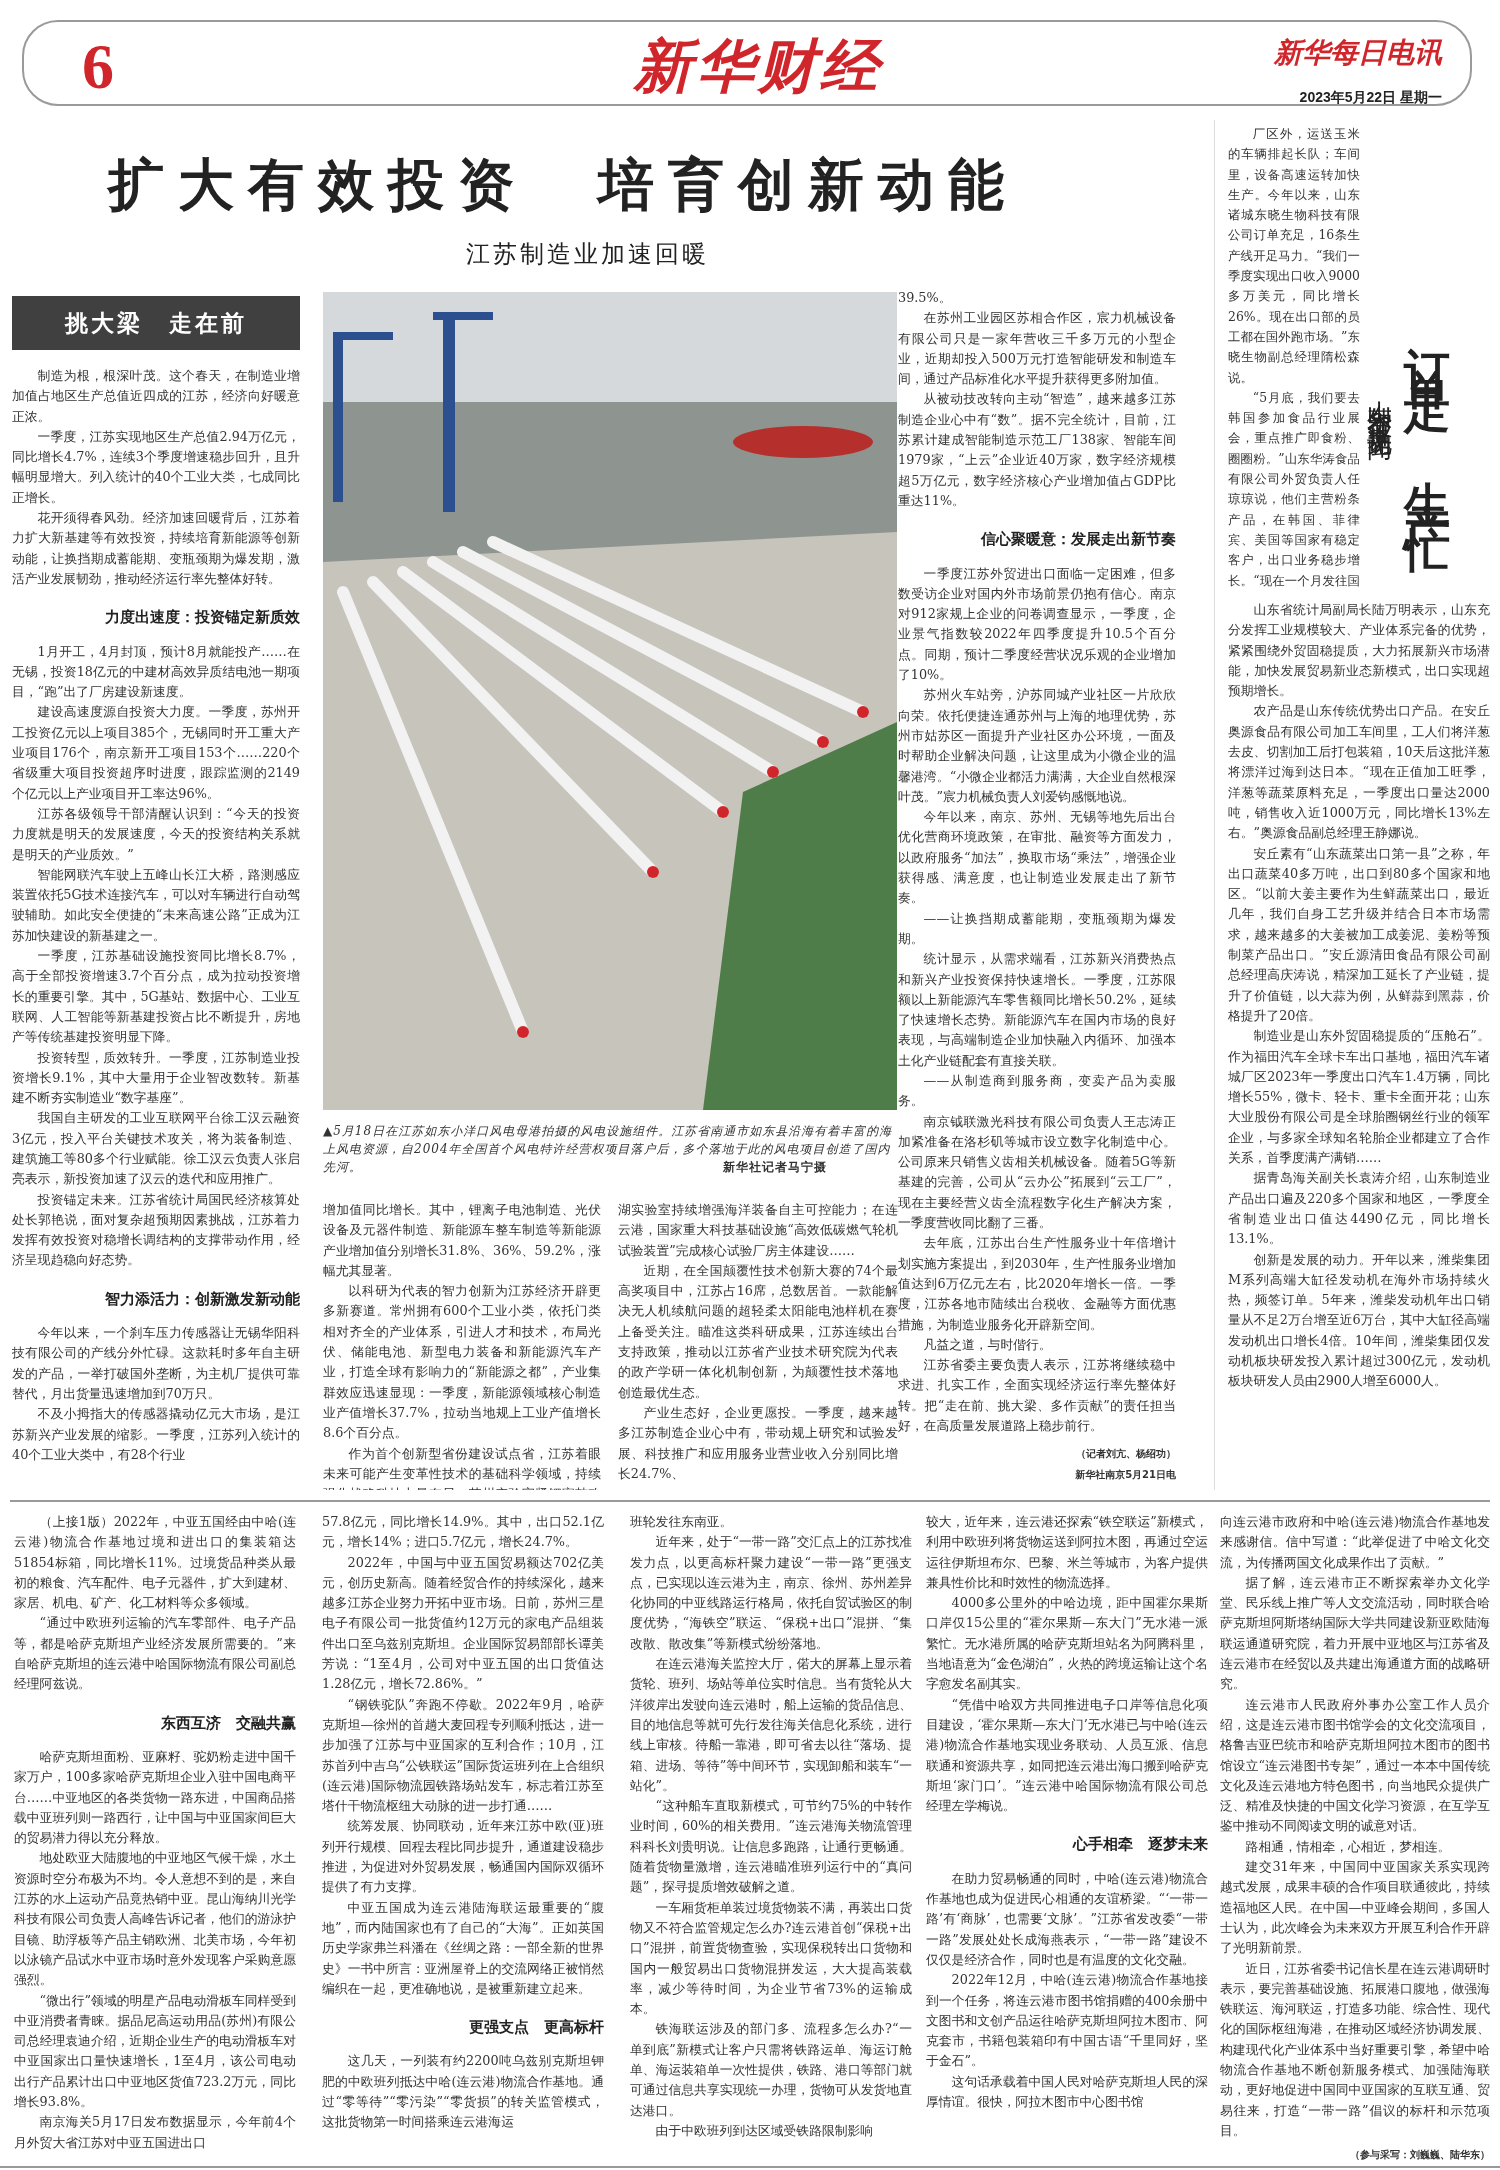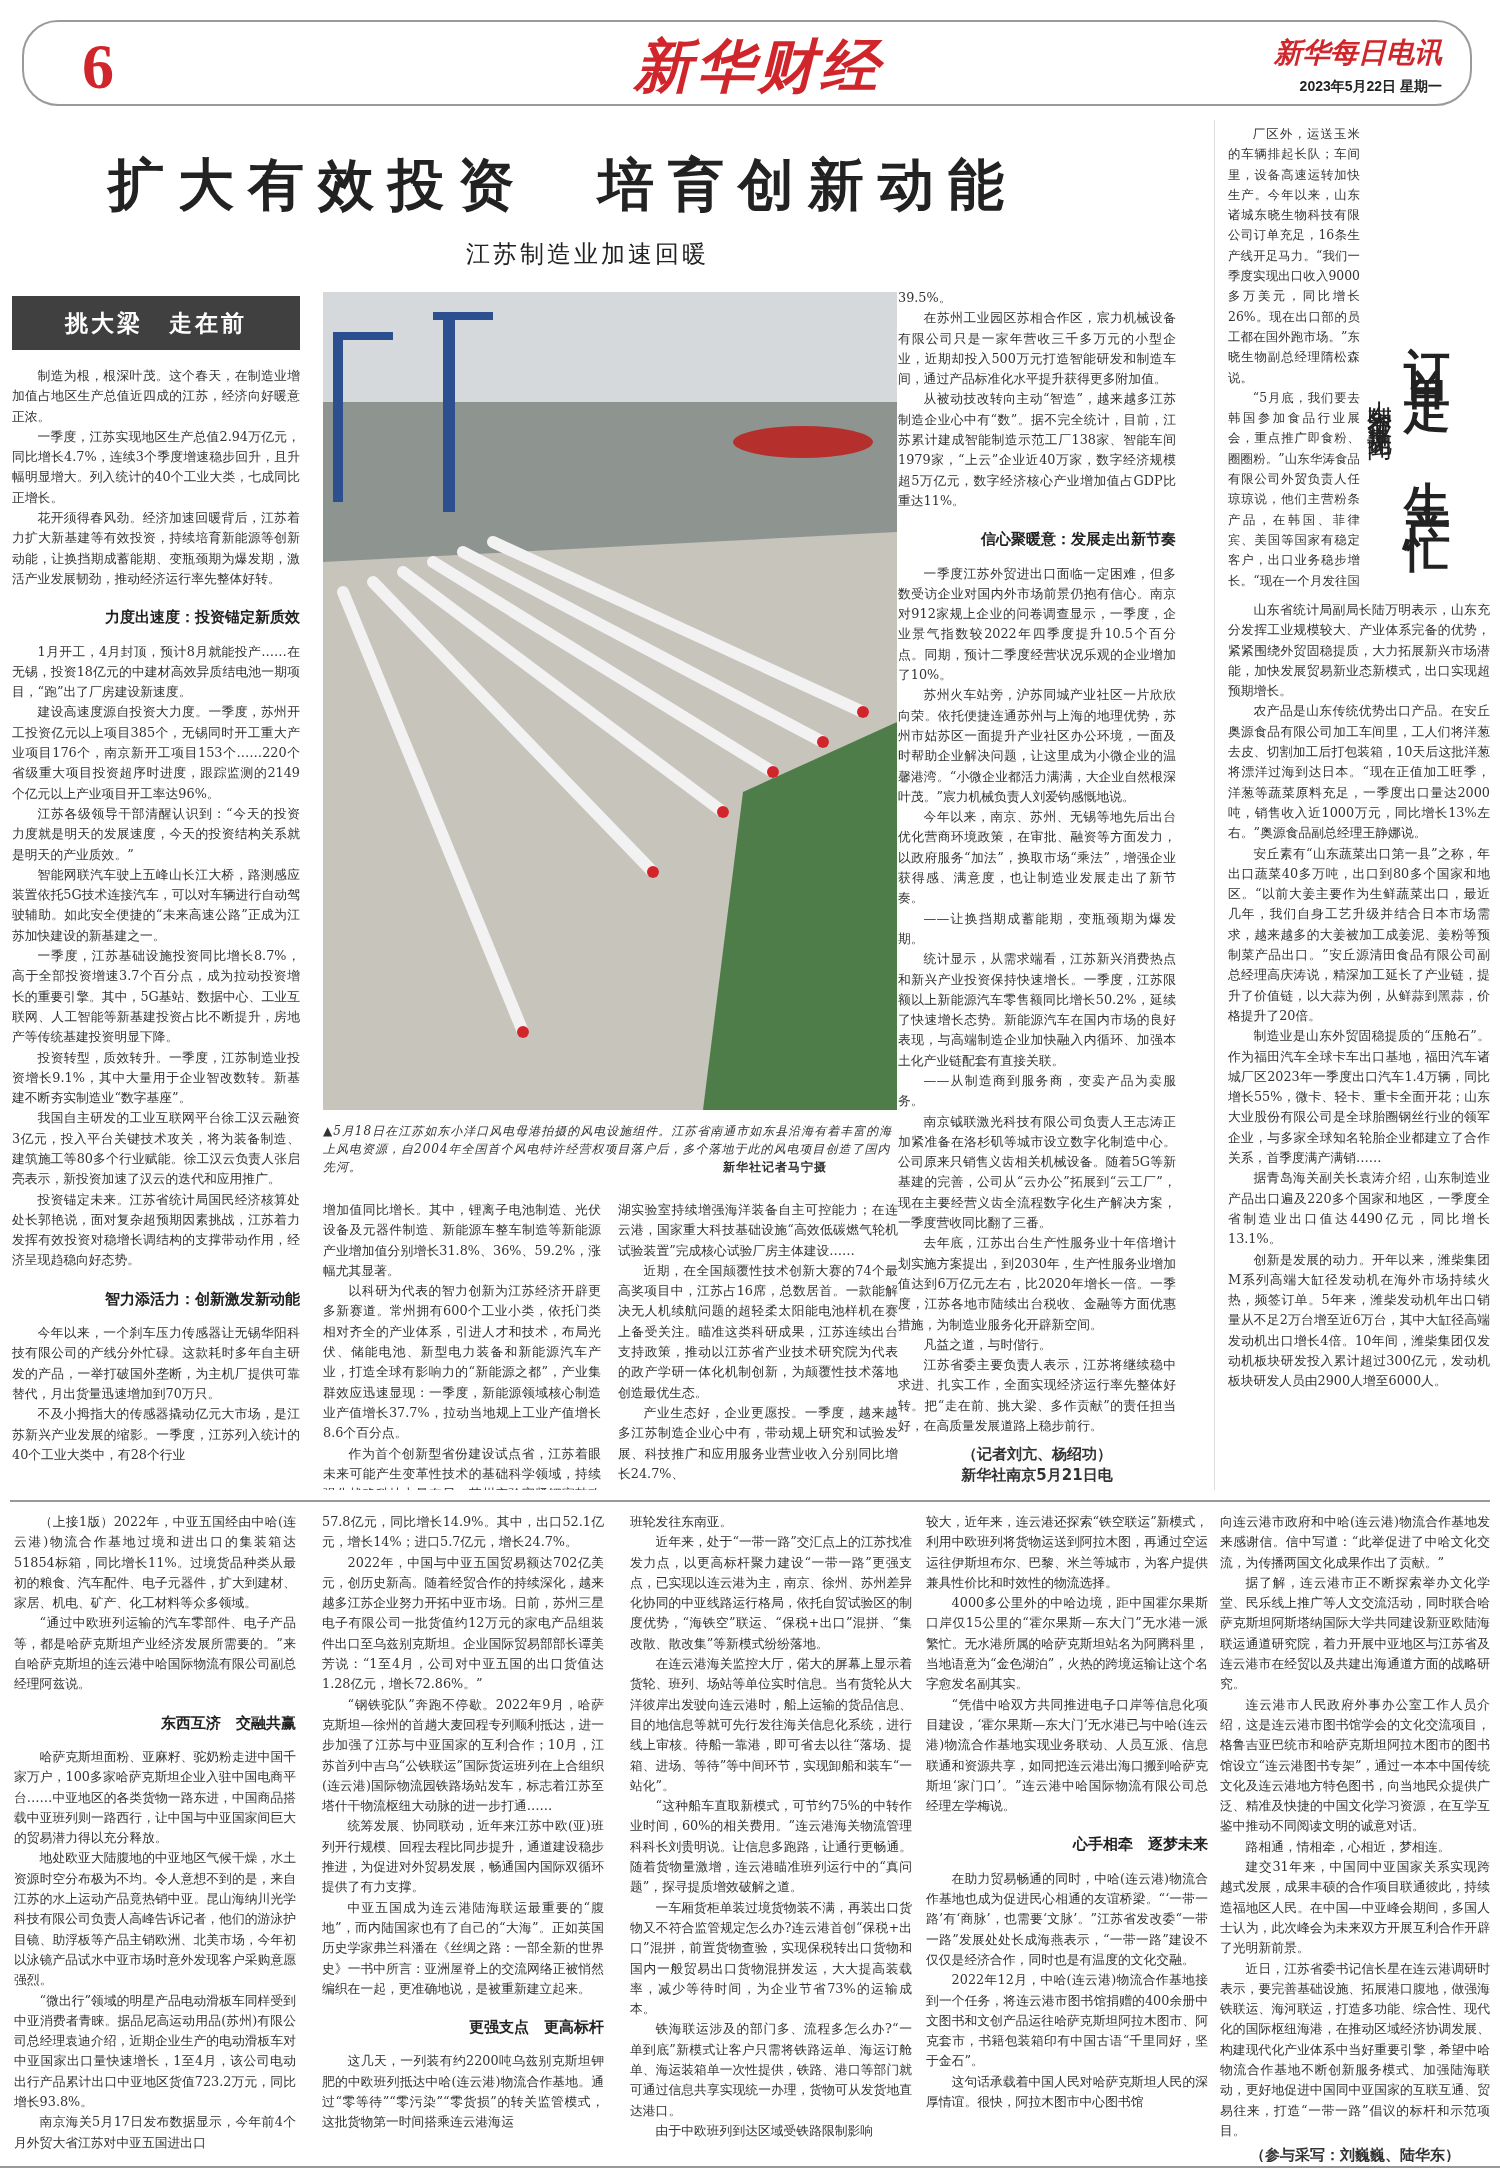--- a/index.html
+++ b/index.html
@@ -2,34 +2,34 @@
 <html><head>
 <meta charset="utf-8">
 <style>
   *{box-sizing:border-box;margin:0;padding:0}
   body{width:1500px;height:2170px;background:#fff;font-family:"DejaVu Serif","Liberation Serif",serif;color:#2a2a2a;position:relative;overflow:hidden}
   .masthead{position:absolute;left:22px;top:20px;width:1450px;height:86px;border:2px solid #9a9a9a;border-radius:36px;background:#fff}
   .page-num{position:absolute;left:58px;top:8px;font-size:64px;font-weight:bold;color:#d0262b;font-family:"Liberation Serif",serif}
   .section-title{position:absolute;left:610px;top:6px;font-size:58px;font-weight:bold;color:#d0262b;font-style:italic;letter-spacing:4px}
   .brand{position:absolute;right:28px;top:12px;text-align:right}
   .brand-name{font-size:28px;color:#d0262b;font-weight:bold;font-style:italic}
-  .brand-date{font-size:14px;color:#222;font-family:"Liberation Sans",sans-serif;font-weight:bold;margin-top:6px}
+  .brand-date{font-size:14px;color:#222;font-family:"Liberation Sans",sans-serif;font-weight:bold;margin-top:17px}
   .main-headline{position:absolute;left:108px;top:148px;font-size:56px;font-weight:bold;letter-spacing:14px;color:#222;font-family:"DejaVu Sans",sans-serif}
   .sub-headline{position:absolute;left:466px;top:238px;font-size:24px;letter-spacing:3px;color:#222;font-family:"DejaVu Sans",sans-serif}
   .col{position:absolute;font-size:12.8px;line-height:20.3px;text-align:justify;color:#333}
   .col p{text-indent:2em}
   .col p.noindent{text-indent:0}
   .col h3{font-family:"DejaVu Sans",sans-serif;font-weight:bold;font-size:15px;text-align:right;margin:18px 0 14px;color:#222;text-indent:0}
   .banner{background:#404040;color:#fff;font-family:"DejaVu Sans",sans-serif;font-size:23px;font-weight:bold;text-align:center;height:54px;line-height:54px;letter-spacing:3px;margin-bottom:16px;text-indent:0}
   .photo{position:absolute;left:323px;top:292px;width:574px;height:818px;overflow:hidden;background:linear-gradient(180deg,#cfd3d8 0%,#d8dce0 20%,#9aa4a8 36%,#7f8a86 45%,#b9b7b0 55%,#c8c6c0 70%,#5f8a5a 90%,#3e6b3c 100%)}
   .caption{position:absolute;left:323px;top:1122px;width:574px;font-size:12px;line-height:18px;color:#333;font-style:italic;letter-spacing:1px}
   .caption .credit{font-style:normal;font-weight:bold;font-family:"DejaVu Sans",sans-serif;float:right;margin-right:70px}
   .vert-title{position:absolute;left:1390px;top:150px;width:70px;font-size:46px;font-weight:bold;line-height:64px;text-align:center;color:#222;font-family:"DejaVu Serif",serif}
   .vert-sub{position:absolute;left:1365px;top:240px;width:30px;font-size:25px;line-height:31px;text-align:center;color:#222;font-family:"DejaVu Sans",sans-serif}
-  .byline{text-align:center;font-family:"DejaVu Sans",sans-serif;font-weight:bold;font-size:15px;text-indent:0}
+  .byline{text-align:right;font-family:"DejaVu Sans",sans-serif;font-weight:bold;font-size:10px;text-indent:0}
   .divider{position:absolute;left:10px;top:1500px;width:1480px;height:2px;background:#999}
   .bottom-rule{position:absolute;left:0;top:2166px;width:1500px;height:2px;background:#999}
   .vline{position:absolute;width:1px;background:#ddd}
 </style>
 </head>
 <body>
 
 <div class="masthead">
   <div class="page-num">6</div>
   <div class="section-title">新华财经</div>

